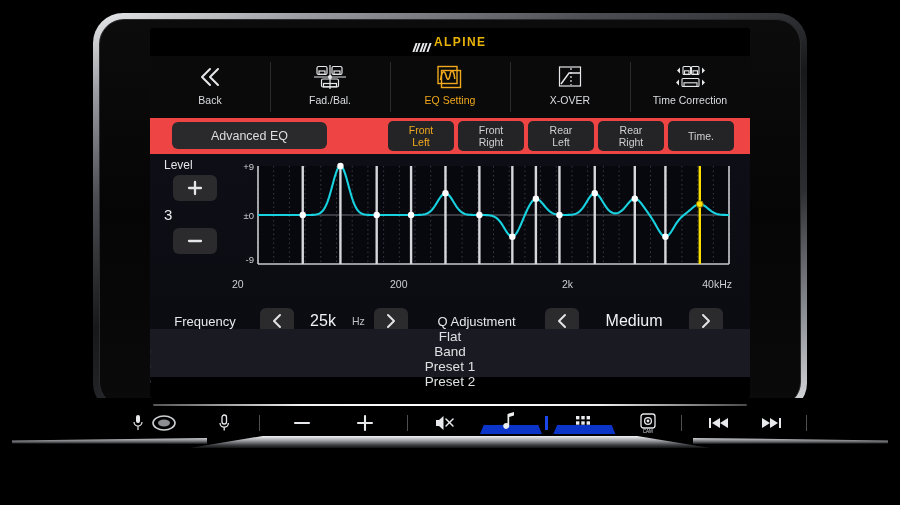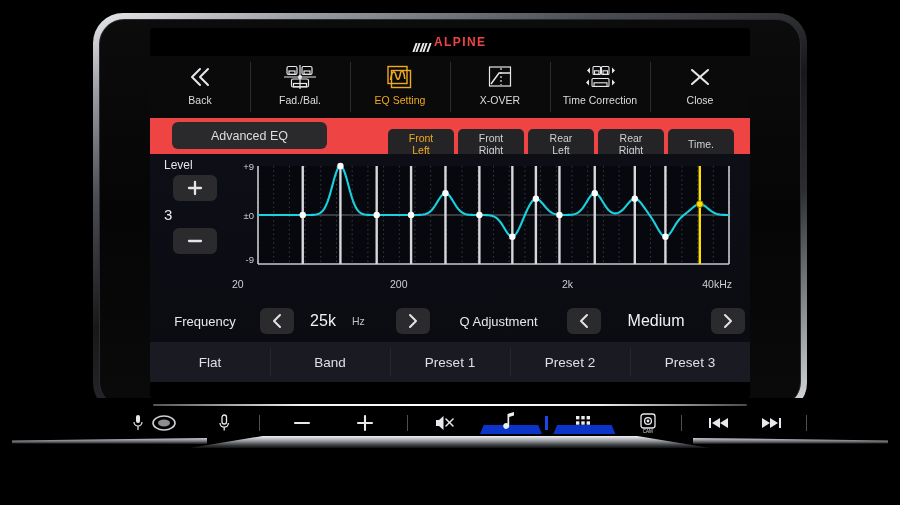--- a/index.html
+++ b/index.html
@@ -22,37 +22,37 @@
     position:absolute;left:150px;top:28px;width:600px;height:370px;
     background:#000;border-radius:4px;overflow:hidden;
   }
 
   .alpine-logo{
     position:absolute;left:0;top:0;width:600px;height:28px;
     display:flex;align-items:center;justify-content:center;background:#000;
   }
   .alpine-bars{display:inline-block;margin-right:3px;height:9px;}
   .alpine-bars i{display:inline-block;width:2px;height:9px;background:#e8e9ec;margin-right:1.5px;transform:skewX(-20deg);}
-  .alpine-word{color:#ef4444;font-size:12px;font-weight:bold;letter-spacing:1.4px;}
+  .alpine-word{color:#eab308;font-size:12px;font-weight:bold;letter-spacing:1.4px;}
 
   
   .toolbar{position:absolute;left:0;top:28px;width:600px;height:62px;background:#0a0a0a;display:flex;}
   .tb-item{flex:1;position:relative;display:flex;flex-direction:column;align-items:center;justify-content:flex-start;padding-top:7px;}
   .tb-item + .tb-item::before{content:"";position:absolute;left:0;top:6px;bottom:6px;width:1px;background:#2c2c2e;}
   .tb-ico{height:28px;display:flex;align-items:center;justify-content:center;color:#e6e7ea;}
   .tb-lab{margin-top:3px;font-size:10.5px;color:#dcdde0;white-space:nowrap;}
   .tb-item.active .tb-lab{color:#f0a81e;}
   .tb-item.active .tb-ico{color:#f0a81e;}
 
   
   .row-adv{position:absolute;left:0;top:90px;width:600px;height:36px;background:#ef4444;}
   .adv-btn{position:absolute;left:22px;top:4px;width:155px;height:27px;border-radius:6px;
     background:#2a2a2c;display:flex;align-items:center;justify-content:center;
     color:#dcdde0;font-size:12.5px;}
-  .spk-tabs{position:absolute;right:16px;top:3px;display:flex;gap:4px;margin-top:8px;}
+  .spk-tabs{position:absolute;right:16px;top:3px;display:flex;gap:4px;}
   .spk{width:66px;height:30px;border-radius:5px;background:#242426;
     display:flex;flex-direction:column;align-items:center;justify-content:center;
     color:#cfd0d3;font-size:10.5px;line-height:12px;}
   .spk.on{color:#f0a81e;background:#242426;}
   .panel{position:absolute;left:0;top:126px;width:600px;height:188px;
     background:linear-gradient(180deg,#0e0e16 0%,#0b0b12 100%);}
 
   .level-wrap{position:absolute;left:14px;top:4px;width:62px;text-align:left;}
   .level-lab{color:#e4e5e8;font-size:12px;margin-bottom:3px;}
   .lvl-btn{width:44px;height:26px;margin:0 auto;border-radius:6px;background:#2b2b2e;
@@ -64,21 +64,21 @@
   .gx-lab span{position:absolute;}
 
   
   .ctlrow{position:absolute;left:0;top:150px;width:600px;height:34px;display:flex;align-items:center;}
   .ctl-lab{color:#e7e8eb;font-size:13px;}
   .arw{width:34px;height:26px;border-radius:6px;background:#2b2b2e;display:flex;align-items:center;justify-content:center;color:#e3e4e7;}
   .ctl-val{color:#f1f2f5;font-size:16px;text-align:center;}
   .ctl-unit{color:#bfc0c3;font-size:10.5px;}
 
   
-  .presets{position:absolute;left:0;top:314px;width:600px;height:40px;background:#1a1b22;display:flex;}
+  .presets{position:absolute;left:0;top:301px;width:600px;height:48px;background:#1a1b22;display:flex;flex-direction:column;}
   .preset{flex:1;position:relative;display:flex;align-items:center;justify-content:center;color:#dfe0e3;font-size:13.5px;}
   .preset + .preset::before{content:"";position:absolute;left:0;top:6px;bottom:6px;width:1px;background:#26272f;}
 
   
   .hwbar{position:absolute;left:93px;top:398px;width:714px;height:42px;background:#000;}
   .hw-hl{position:absolute;left:60px;top:6px;width:594px;height:2px;
     background:linear-gradient(90deg,#555,#f2f2f2 25%,#fff 50%,#f0f0f0 75%,#4a4a4a);border-radius:2px;}
   .hw-icons{position:absolute;left:0;top:10px;width:714px;height:30px;display:flex;align-items:center;}
   .hw-i{display:flex;align-items:center;justify-content:center;color:#e8e9ec;}
   .hw-div{width:1px;height:16px;background:#4d4e52;}
@@ -189,31 +189,20 @@
                 <polygon points="32,15.5 32,21.5 35,18.5"></polygon>
             </g>
             <g stroke="#e6e7ea" stroke-width="1">
                 <line x1="5" y1="6.5" x2="5" y2="6.5"></line>
               </g>
             </svg>
         </div>
         <div class="tb-lab">Time Correction</div>
       </div>
 
-      <div class="tb-item">
-        <div class="tb-ico">
-          <svg width="26" height="24" viewBox="0 0 26 24">
-              <g stroke="currentColor" stroke-width="2.1" stroke-linecap="round">
-                <line x1="5" y1="5" x2="21" y2="19"></line>
-                <line x1="21" y1="5" x2="5" y2="19"></line>
-              </g>
-            </svg>
-        </div>
-        <div class="tb-lab">Close</div>
-      </div>
     </div>
 
     <div class="row-adv">
       <div class="adv-btn">Advanced EQ</div>
       <div class="spk-tabs">
         <div class="spk on">
           <span>Front</span>
           <span>Left</span>
         </div>
         <div class="spk">
@@ -332,21 +321,21 @@
       </div>
 
       <div class="ctlrow">
         <div class="ctl-lab" style="width:110px;text-align:center">Frequency</div>
         <div class="arw">
           <svg width="14" height="18" viewBox="0 0 14 18">
               <polyline points="10,3 4,9 10,15" fill="none" stroke="#e3e4e7" stroke-width="2" stroke-linecap="round" stroke-linejoin="round"></polyline>
             </svg>
         </div>
         <div class="ctl-val" style="width:58px">25k</div>
-        <div class="ctl-unit" style="width:44px">Hz</div>
+        <div class="ctl-unit" style="width:22px">Hz</div>
         <div class="arw">
           <svg width="14" height="18" viewBox="0 0 14 18">
               <polyline points="4,3 10,9 4,15" fill="none" stroke="#e3e4e7" stroke-width="2" stroke-linecap="round" stroke-linejoin="round"></polyline>
             </svg>
         </div>
         <div class="ctl-lab" style="width:137px;text-align:center">Q Adjustment</div>
         <div class="arw">
           <svg width="14" height="18" viewBox="0 0 14 18">
               <polyline points="10,3 4,9 10,15" fill="none" stroke="#e3e4e7" stroke-width="2" stroke-linecap="round" stroke-linejoin="round"></polyline>
             </svg>
@@ -358,21 +347,20 @@
             </svg>
         </div>
       </div>
     </div>
 
     <div class="presets">
       <div class="preset">Flat</div>
       <div class="preset">Band</div>
       <div class="preset">Preset 1</div>
       <div class="preset">Preset 2</div>
-      <div class="preset">Preset 3</div>
     </div>
   </div>
 
   <div class="hwbar">
     <div class="hw-hl"></div>
     <div class="hw-icons">
       <div style="width:36px"></div>
       <div class="hw-i" style="width:22px">
         <svg width="12" height="18" viewBox="0 0 12 18">
             <rect x="4" y="1" width="4" height="8" rx="2" fill="#e8e9ec"></rect>

